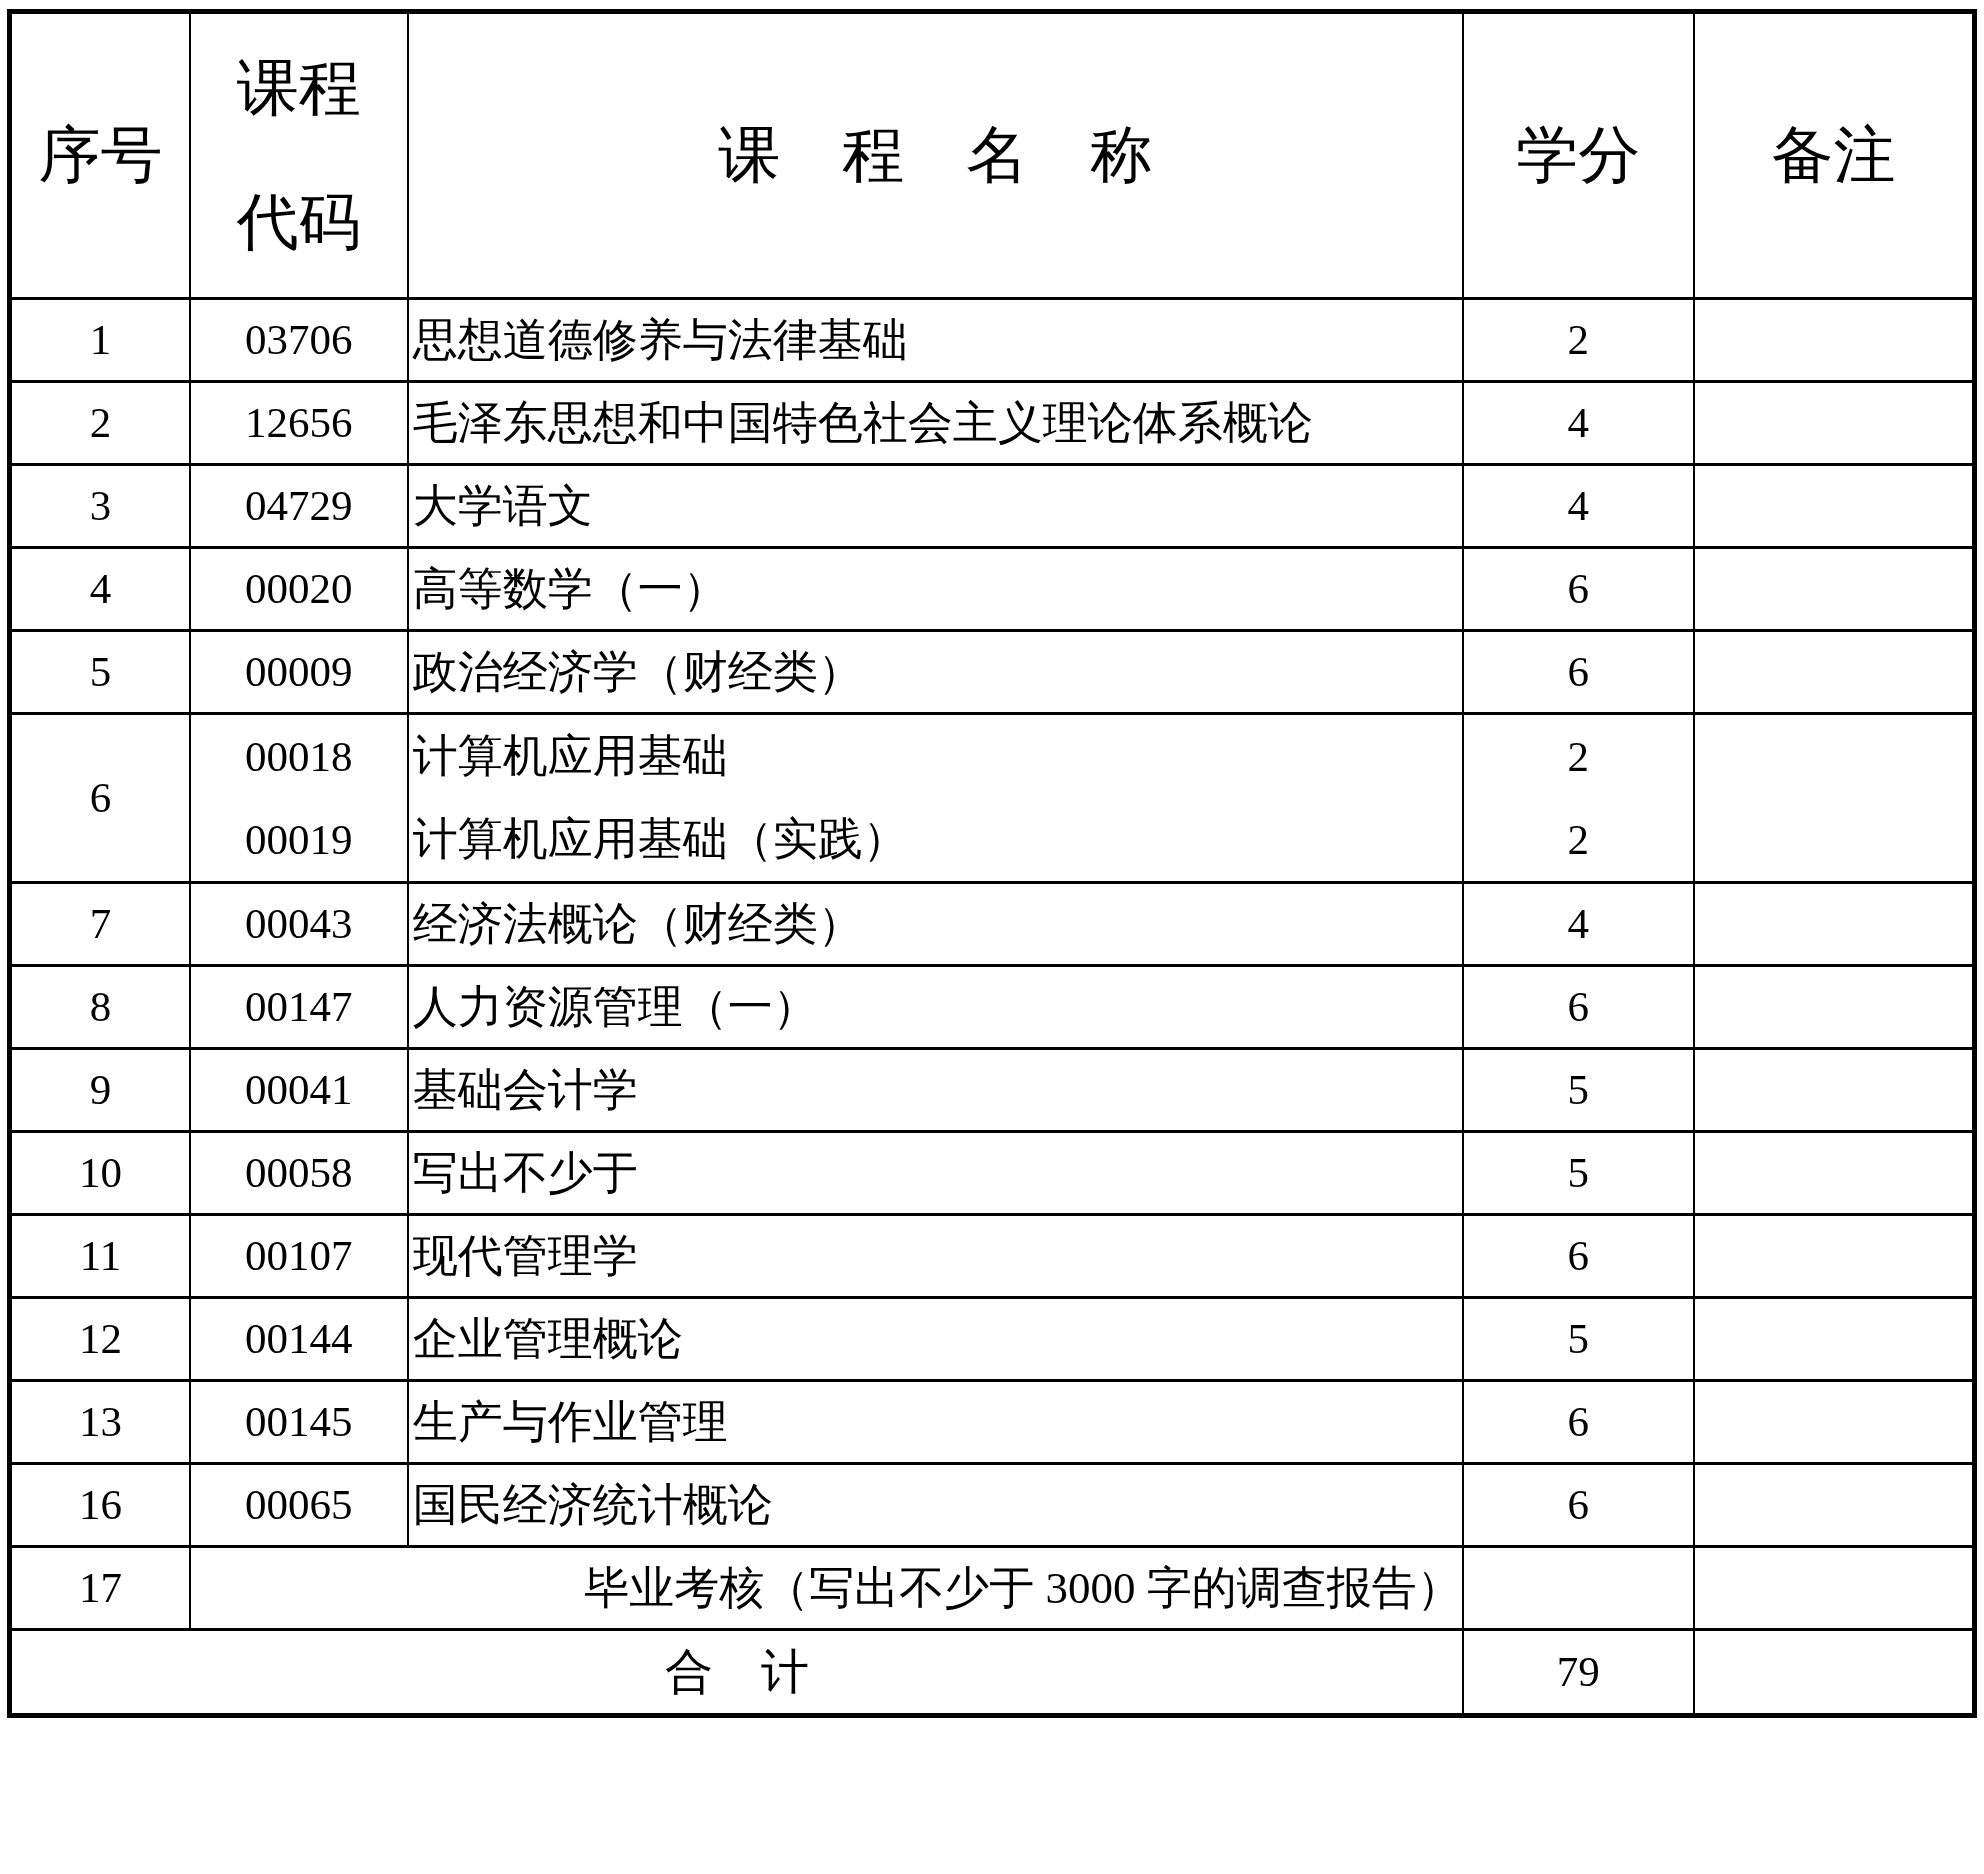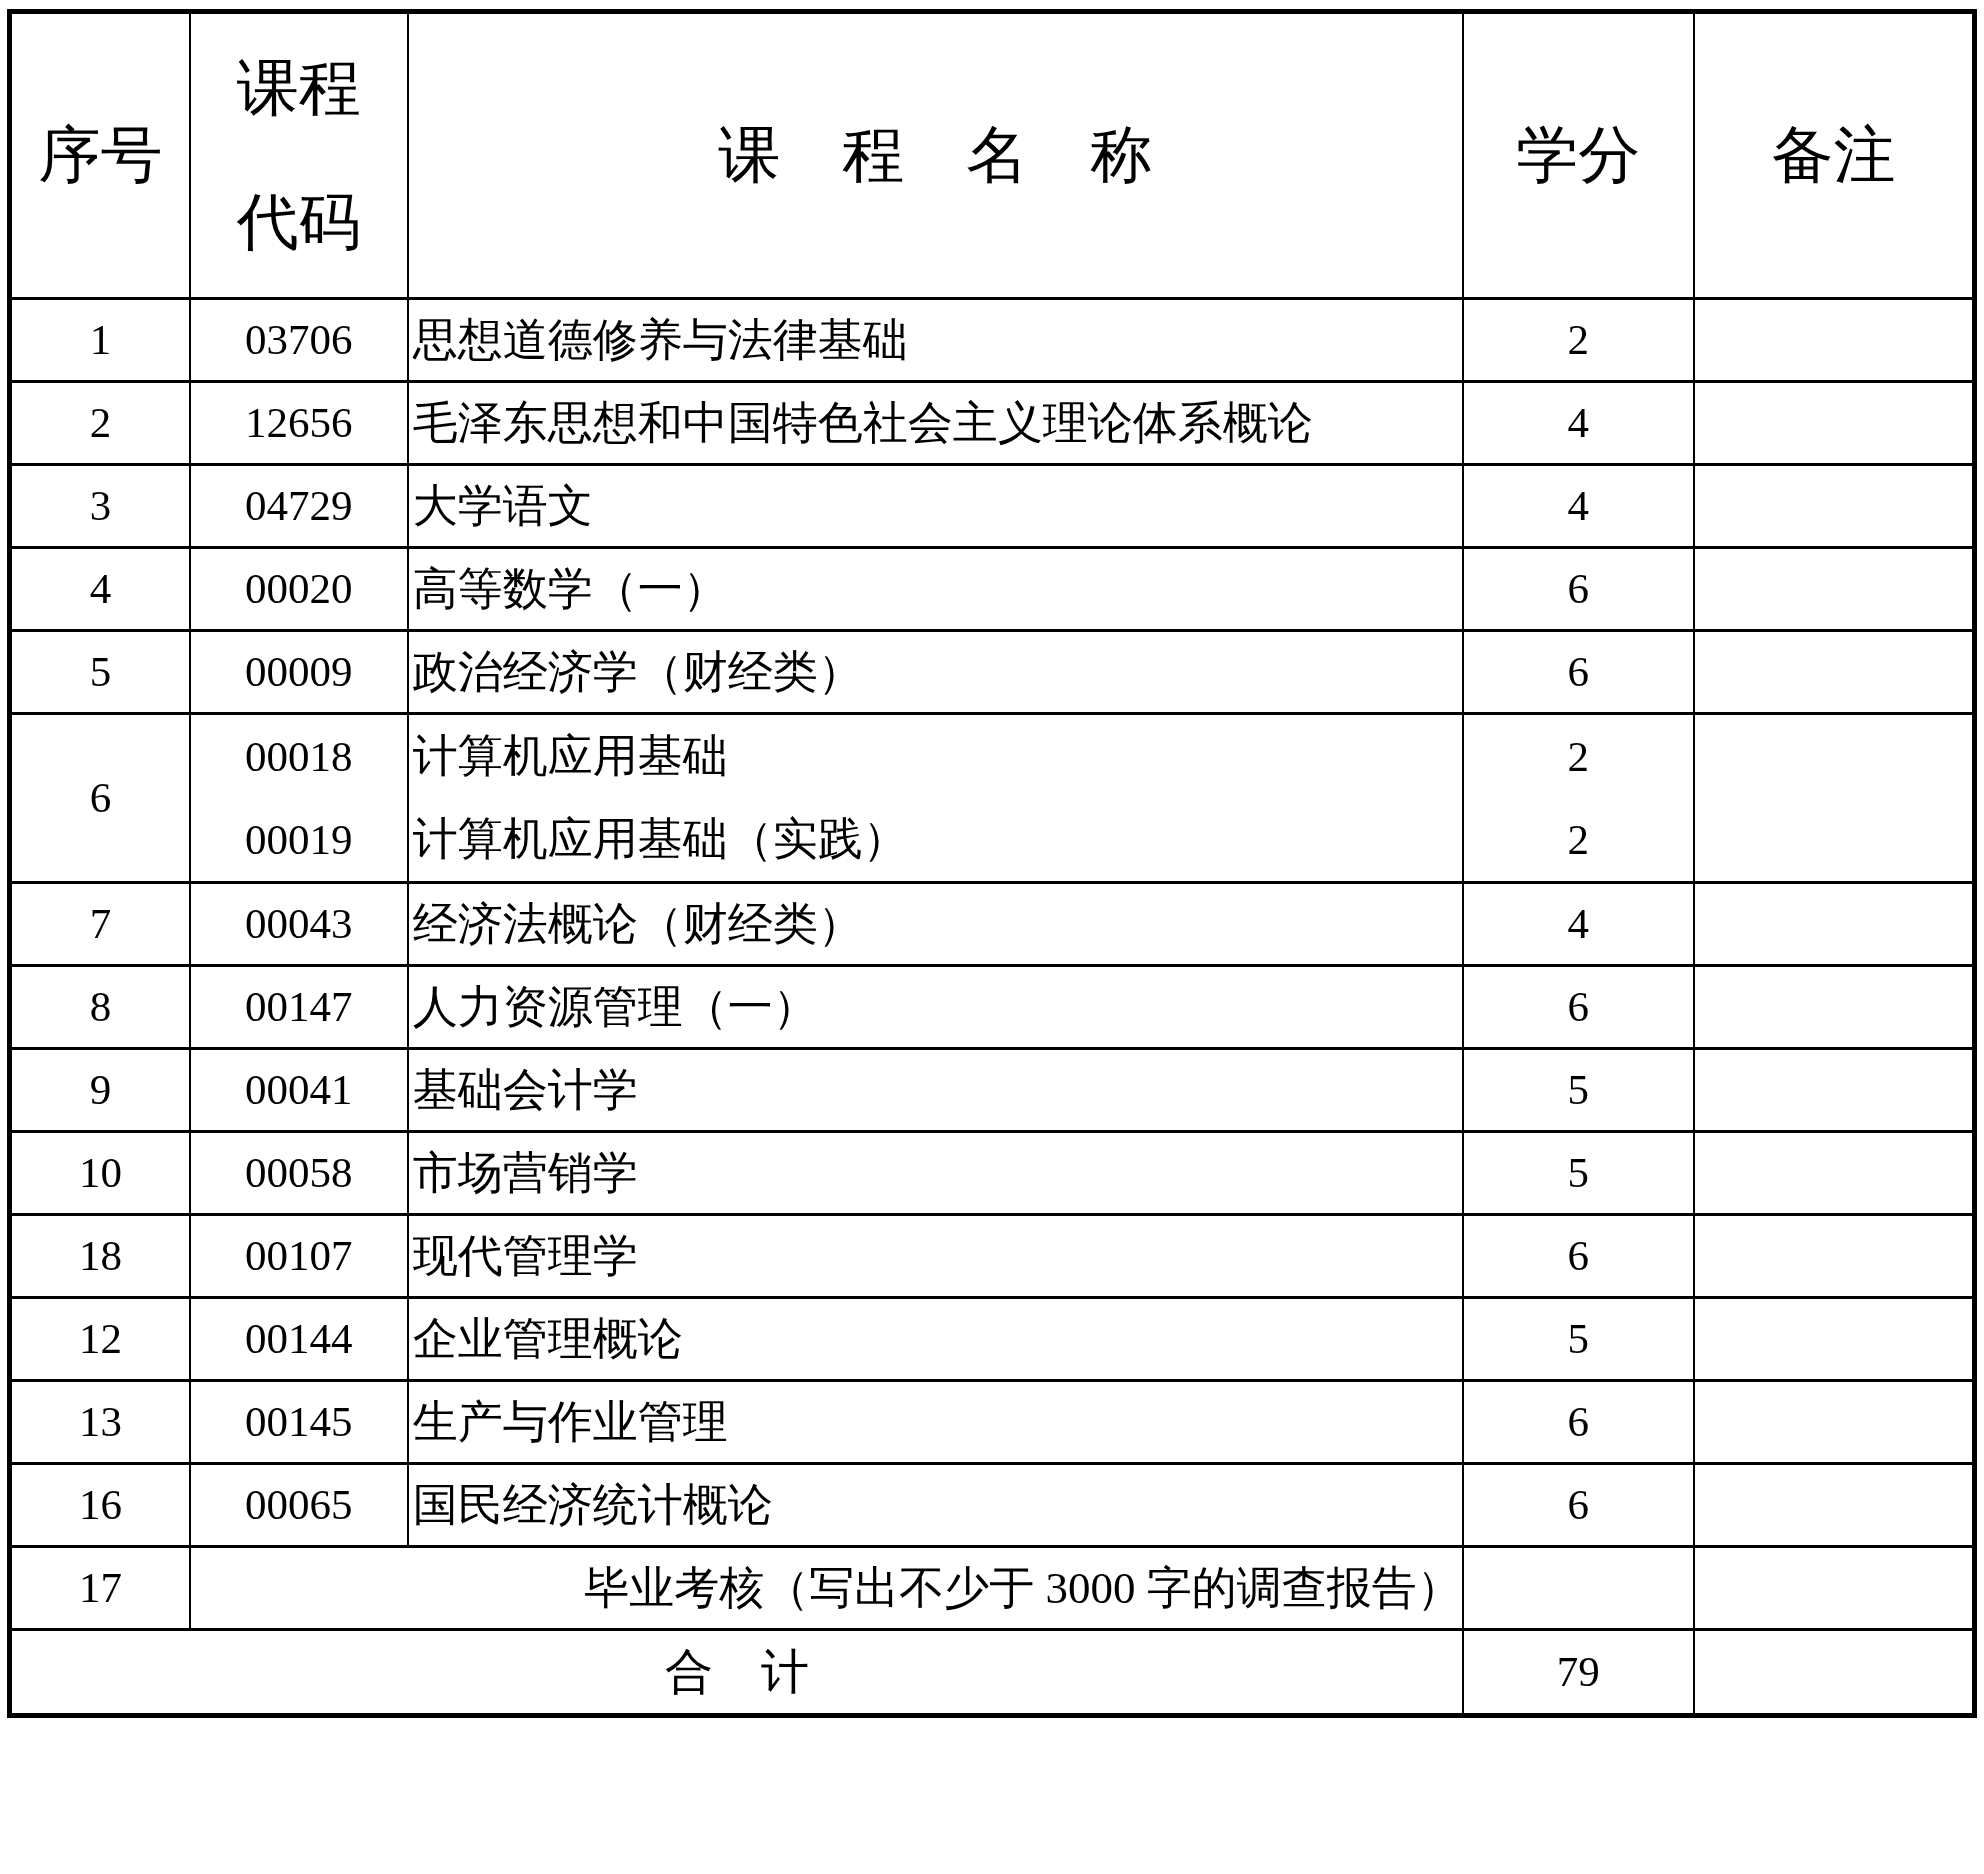--- a/index.html
+++ b/index.html
@@ -187,27 +187,27 @@
       <td class="num">9</td>
       <td class="num">00041</td>
       <td class="name-cell">基础会计学</td>
       <td class="num">5</td>
       <td class="num"></td>
     </tr>
 
     <tr class="data-row">
       <td class="num">10</td>
       <td class="num">00058</td>
-      <td class="name-cell">市场营销学</td>
-      <td class="num">5</td>
-      <td class="num"></td>
-    </tr>
-
-    <tr class="data-row">
-      <td class="num">18</td>
+      <td class="name-cell">写出不少于</td>
+      <td class="num">5</td>
+      <td class="num"></td>
+    </tr>
+
+    <tr class="data-row">
+      <td class="num">11</td>
       <td class="num">00107</td>
       <td class="name-cell">现代管理学</td>
       <td class="num">6</td>
       <td class="num"></td>
     </tr>
 
     <tr class="data-row">
       <td class="num">12</td>
       <td class="num">00144</td>
       <td class="name-cell">企业管理概论</td>

